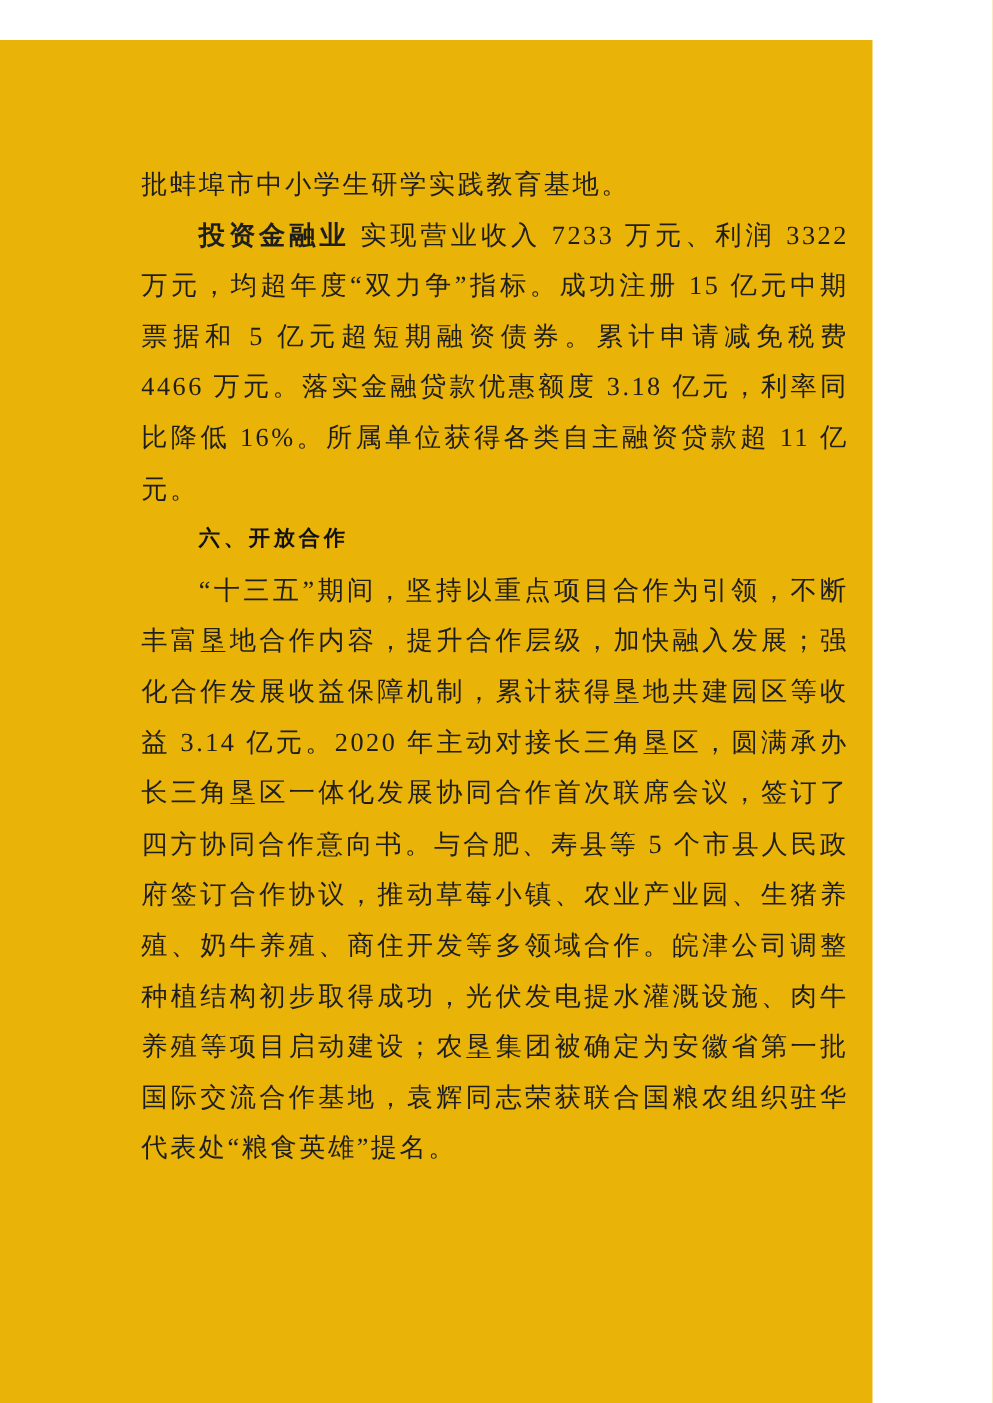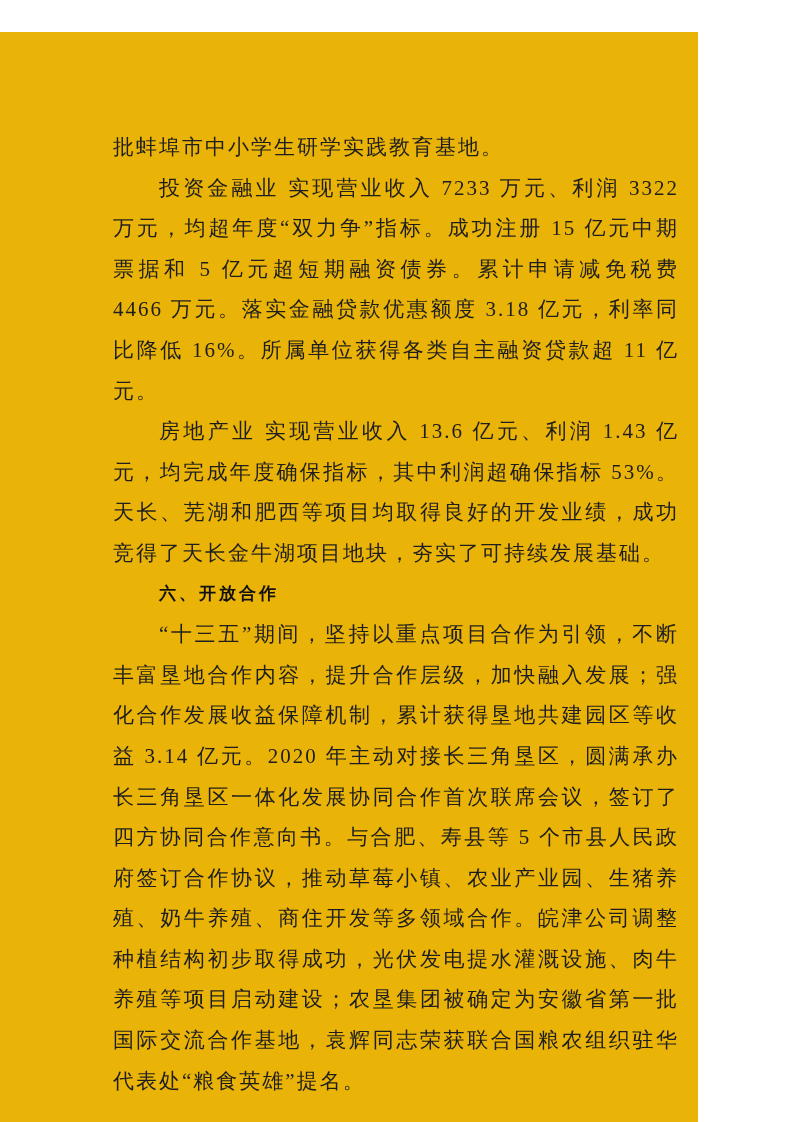--- a/index.html
+++ b/index.html
@@ -29,21 +29,21 @@
     font-size: 21px;
     line-height: 40.6px;
     letter-spacing: 2px;
     text-align: justify;
     color: #1e1e1e;
   }
   p.body.indent {
     text-indent: 46px;
   }
   .lead {
-    font-weight: 400;
+    font-weight: 700;
   }
   h2.heading {
     margin: 0;
     font-family: "Liberation Sans", sans-serif;
     font-weight: 700;
     font-size: 17px;
     line-height: 40.6px;
     letter-spacing: 3px;
     text-indent: 46px;
     color: #111111;
@@ -62,21 +62,20 @@
 </head>
 <body>
 
 <div class="page">
   <div class="content">
 
     <p class="body"><span>批蚌埠市中小学生研学实践教育基地。</span></p>
 
     <p class="body indent"><span class="lead">投资金融业</span><span> 实现营业收入 7233 万元、利润 3322 万元，均超年度“双力争”指标。成功注册 15 亿元中期票据和 5 亿元超短期融资债券。累计申请减免税费 4466 万元。落实金融贷款优惠额度 3.18 亿元，利率同比降低 16%。所属单位获得各类自主融资贷款超 11 亿元。</span></p>
 
-    <p class="body indent"><span class="lead">房地产业</span><span> 实现营业收入 13.6 亿元、利润 1.43 亿元，均完成年度确保指标，其中利润超确保指标 53%。天长、芜湖和肥西等项目均取得良好的开发业绩，成功竞得了天长金牛湖项目地块，夯实了可持续发展基础。</span></p>
 
     <h2 class="heading">六、开放合作</h2>
 
     <p class="body indent"><span>“十三五”期间，坚持以重点项目合作为引领，不断丰富垦地合作内容，提升合作层级，加快融入发展；强化合作发展收益保障机制，累计获得垦地共建园区等收益 3.14 亿元。2020 年主动对接长三角垦区，圆满承办长三角垦区一体化发展协同合作首次联席会议，签订了四方协同合作意向书。与合肥、寿县等 5 个市县人民政府签订合作协议，推动草莓小镇、农业产业园、生猪养殖、奶牛养殖、商住开发等多领域合作。皖津公司调整种植结构初步取得成功，光伏发电提水灌溉设施、肉牛养殖等项目启动建设；农垦集团被确定为安徽省第一批国际交流合作基地，袁辉同志荣获联合国粮农组织驻华代表处“粮食英雄”提名。</span></p>
 
 
   </div>
 
   <div class="footer">17</div>
 </div>

